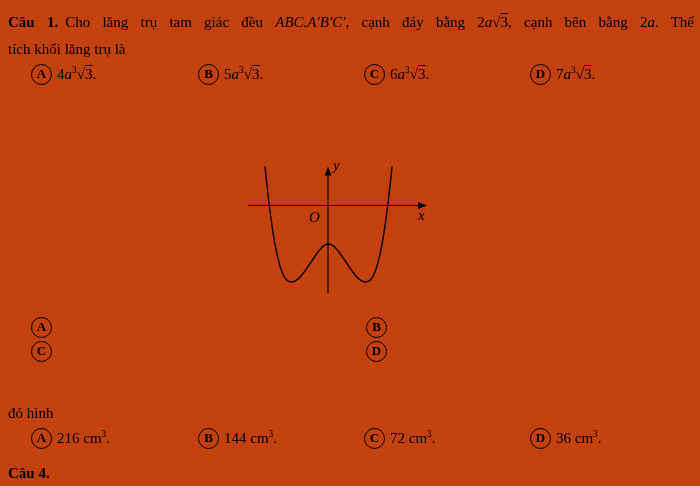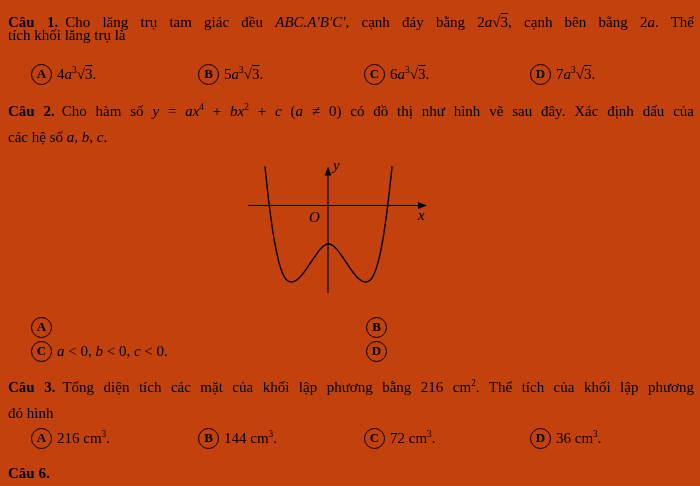--- a/index.html
+++ b/index.html
@@ -26,75 +26,65 @@
   .fig text { font-family:"Liberation Serif","DejaVu Serif",serif; font-style:italic; font-size:15px; fill:#000; }
 </style>
 </head>
 <body>
 
 <div class="page">
 
   <div class="line full" style="top:12px">
     <b class="qlabel">Câu 1.</b><span>Cho lăng trụ tam giác đều <i>ABC.A′B′C′</i>, cạnh đáy bằng 2<i>a</i>√<span class="ov">3</span>, cạnh bên bằng 2<i>a</i>. Thể</span>
   </div>
-  <div class="line" style="top:25px">
+  <div class="line" style="top:39px">
     <span>tích khối lăng trụ là</span>
   </div>
   <div class="opt" style="left:31px; top:63px">
     <span class="circ">A</span>
     <span class="otext">4<i>a</i><sup>3</sup>√<span class="ov">3</span>.</span>
   </div>
   <div class="opt" style="left:198px; top:63px">
     <span class="circ">B</span>
     <span class="otext">5<i>a</i><sup>3</sup>√<span class="ov">3</span>.</span>
   </div>
   <div class="opt" style="left:364px; top:63px">
     <span class="circ">C</span>
     <span class="otext">6<i>a</i><sup>3</sup>√<span class="ov">3</span>.</span>
   </div>
   <div class="opt" style="left:530px; top:63px">
     <span class="circ">D</span>
     <span class="otext">7<i>a</i><sup>3</sup>√<span class="ov">3</span>.</span>
   </div>
 
-  <div class="line full" style="top:101px">
-    <b class="qlabel">Câu 2.</b><span>Cho hàm số <i>y</i> = <i>ax</i><sup>4</sup> + <i>bx</i><sup>2</sup> + <i>c</i> (<i>a</i> ≠ 0) có đồ thị như hình vẽ sau đây. Xác định dấu của</span>
-  </div>
-  <div class="line" style="top:127px">
-    <span>các hệ số <i>a</i>, <i>b</i>, <i>c</i>.</span>
-  </div>
 
   <svg class="fig" width="200" height="150" viewBox="0 0 200 150">
     <path d="M8,49.5 H180" stroke="#000" stroke-width="1.1" fill="none"></path>
     <path d="M187,49.5 L178,46.1 L178,52.9 Z" fill="#000"></path>
     <path d="M88,17 V137" stroke="#000" stroke-width="1.1" fill="none"></path>
     <path d="M88,10.5 L84.6,19.5 L91.4,19.5 Z" fill="#000"></path>
     <path d="M25,11 C30,60 37,119 48,125 C62,133 76,88 88.5,88 C101,88 115,133 129,125 C140,119 147,60 152,11" stroke="#000" stroke-width="1.4" fill="none" stroke-linecap="round"></path>
     <text x="93" y="14">y</text>
     <text x="178" y="64">x</text>
     <text x="69" y="66">O</text>
   </svg>
 
   <div class="opt" style="left:31px; top:316px">
     <span class="circ">A</span>
   </div>
   <div class="opt" style="left:366px; top:316px">
     <span class="circ">B</span>
   </div>
   <div class="opt" style="left:31px; top:340px">
     <span class="circ">C</span>
-    <span class="otext"><i>a</i> &lt; 0, <i>b</i> &lt; 0, <i>c</i> &lt; 0.</span>
   </div>
   <div class="opt" style="left:366px; top:340px">
     <span class="circ">D</span>
   </div>
 
-  <div class="line full" style="top:377px">
-    <b class="qlabel">Câu 3.</b><span>Tổng diện tích các mặt của khối lập phương bằng 216 cm<sup>2</sup>. Thể tích của khối lập phương</span>
-  </div>
   <div class="line" style="top:403px">
     <span>đó hình</span>
   </div>
   <div class="opt" style="left:31px; top:427px">
     <span class="circ">A</span>
     <span class="otext">216 cm<sup>3</sup>.</span>
   </div>
   <div class="opt" style="left:198px; top:427px">
     <span class="circ">B</span>
     <span class="otext">144 cm<sup>3</sup>.</span>
@@ -102,16 +92,16 @@
   <div class="opt" style="left:364px; top:427px">
     <span class="circ">C</span>
     <span class="otext">72 cm<sup>3</sup>.</span>
   </div>
   <div class="opt" style="left:530px; top:427px">
     <span class="circ">D</span>
     <span class="otext">36 cm<sup>3</sup>.</span>
   </div>
 
   <div class="line" style="top:463px">
-    <b class="qlabel">Câu 6.</b>
+    <b class="qlabel">Câu 4.</b>
   </div>
 
 </div>
 
 </body></html>

